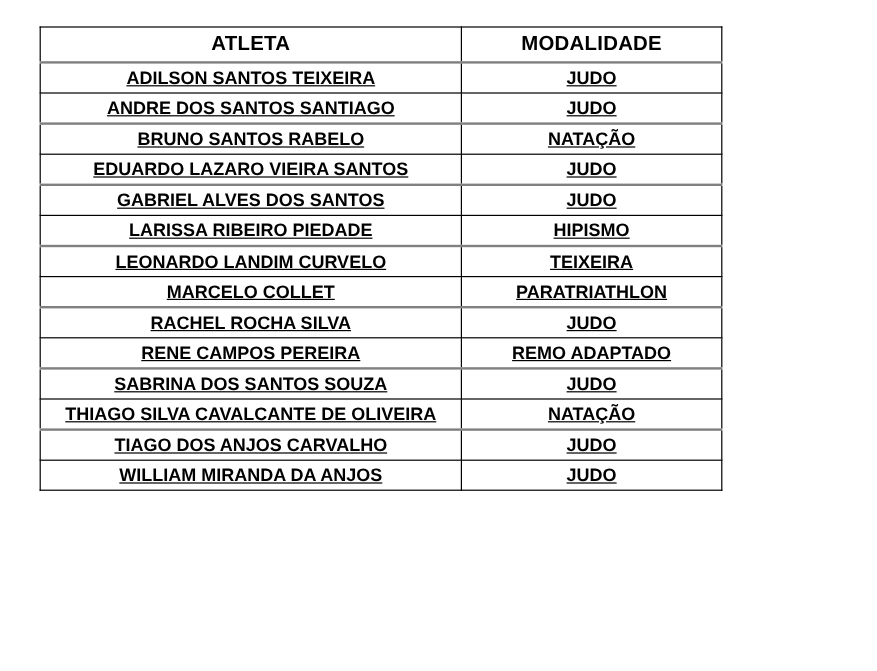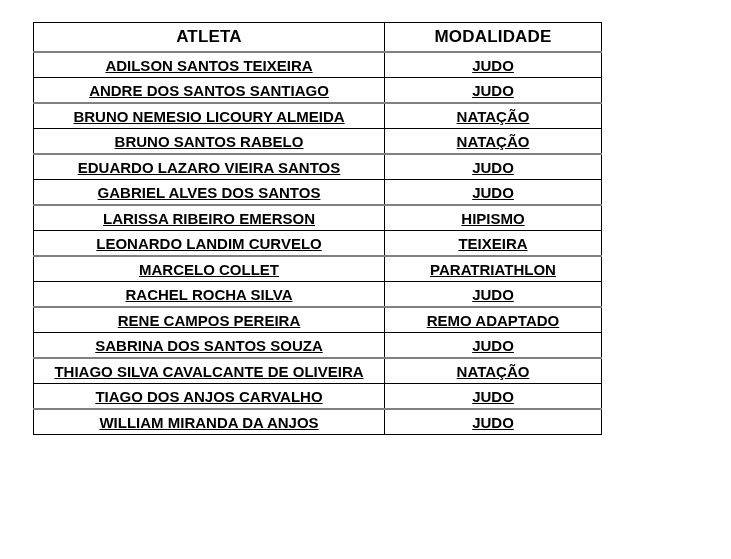--- a/index.html
+++ b/index.html
@@ -80,37 +80,33 @@
       <tbody>
           <tr>
             <td class="cell-atleta">ADILSON SANTOS TEIXEIRA</td>
             <td class="cell-modalidade">JUDO</td>
           </tr>
           <tr>
             <td class="cell-atleta">ANDRE DOS SANTOS SANTIAGO</td>
             <td class="cell-modalidade">JUDO</td>
           </tr>
           <tr>
-            <td class="cell-atleta">BRUNO NEMESIO LICOURY ALMEIDA</td>
-            <td class="cell-modalidade">NATAÇÃO</td>
-          </tr>
-          <tr>
             <td class="cell-atleta">BRUNO SANTOS RABELO</td>
             <td class="cell-modalidade">NATAÇÃO</td>
           </tr>
           <tr>
             <td class="cell-atleta">EDUARDO LAZARO VIEIRA SANTOS</td>
             <td class="cell-modalidade">JUDO</td>
           </tr>
           <tr>
             <td class="cell-atleta">GABRIEL ALVES DOS SANTOS</td>
             <td class="cell-modalidade">JUDO</td>
           </tr>
           <tr>
-            <td class="cell-atleta">LARISSA RIBEIRO EMERSON</td>
+            <td class="cell-atleta">LARISSA RIBEIRO PIEDADE</td>
             <td class="cell-modalidade">HIPISMO</td>
           </tr>
           <tr>
             <td class="cell-atleta">LEONARDO LANDIM CURVELO</td>
             <td class="cell-modalidade">TEIXEIRA</td>
           </tr>
           <tr>
             <td class="cell-atleta">MARCELO COLLET</td>
             <td class="cell-modalidade">PARATRIATHLON</td>
           </tr>

